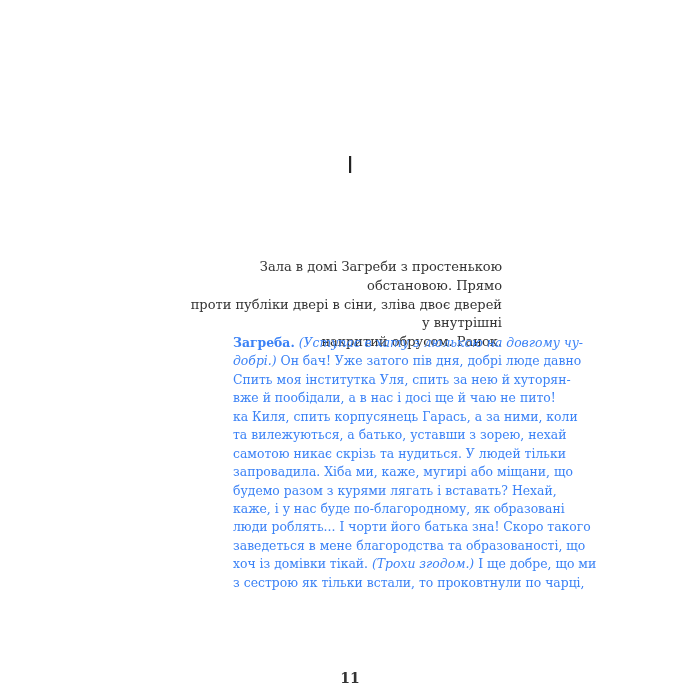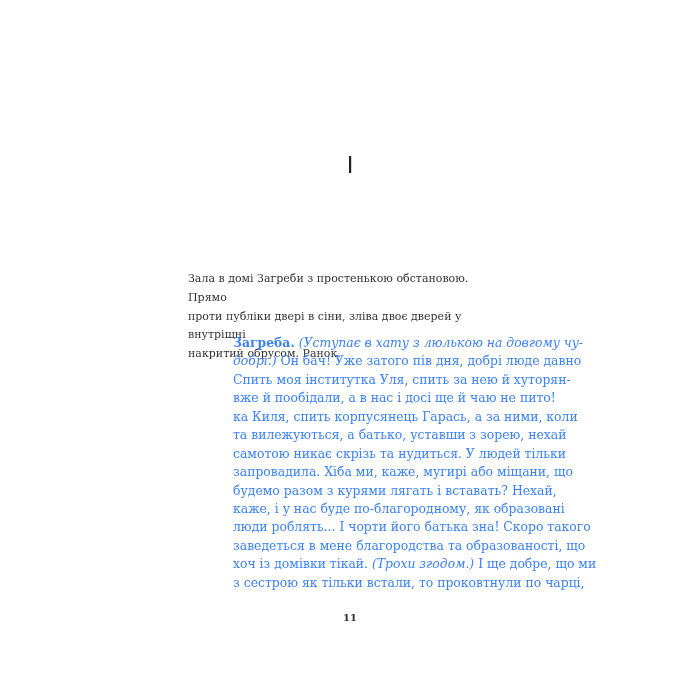--- a/index.html
+++ b/index.html
@@ -1,30 +1,30 @@
 <!DOCTYPE html>
 <html><head>
 <meta charset="utf-8">
 <style>
   html, body { margin:0; padding:0; background:#ffffff; }
   body { width:700px; height:700px; position:relative; overflow:hidden;
          font-family:"DejaVu Serif", "Liberation Serif", serif; color:#2a2a2a; }
   .page { position:absolute; left:0; top:0; width:700px; height:700px; background:#fff; }
   .act { position:absolute; left:0; width:700px; top:150px; text-align:center;
          font-family:"Liberation Sans", "DejaVu Sans", sans-serif; font-size:24px; color:#222; line-height:30px; }
-  .stage { position:absolute; left:188px; width:314px; top:258px; text-align:left;
-           font-size:11px; line-height:18.8px; color:#333;margin-top:12px; }
+  .stage { position:absolute; left:188px; width:314px; top:258px; text-align:right;
+           font-size:13px; line-height:18.8px; color:#333; }
   .body { position:absolute; left:188px; width:314px; top:334px;
           font-size:12.4px; line-height:18.45px; color:#3b82f6;margin-left:45px; }
   .line { display:block; white-space:nowrap; text-align:justify; text-align-last:justify; height:18.45px; }
   .line.last { text-align-last:left; }
   .speaker { font-weight:bold; }
   .dir { font-style:italic; }
-  .pagenum { position:absolute; left:0; width:700px; top:612px; text-align:center;
-             font-size:10px; font-weight:bold; color:#333; }
+  .pagenum { position:absolute; left:0; width:700px; top:670px; text-align:center;
+             font-size:14px; font-weight:bold; color:#333; }
 </style>
 </head>
 <body>
 
 <div class="page">
   <div class="act">I</div>
 
   <div class="stage">
     <div>Зала в домі Загреби з простенькою обстановою. Прямо</div>
     <div>проти публіки двері в сіни, зліва двоє дверей у внутрішні</div>

